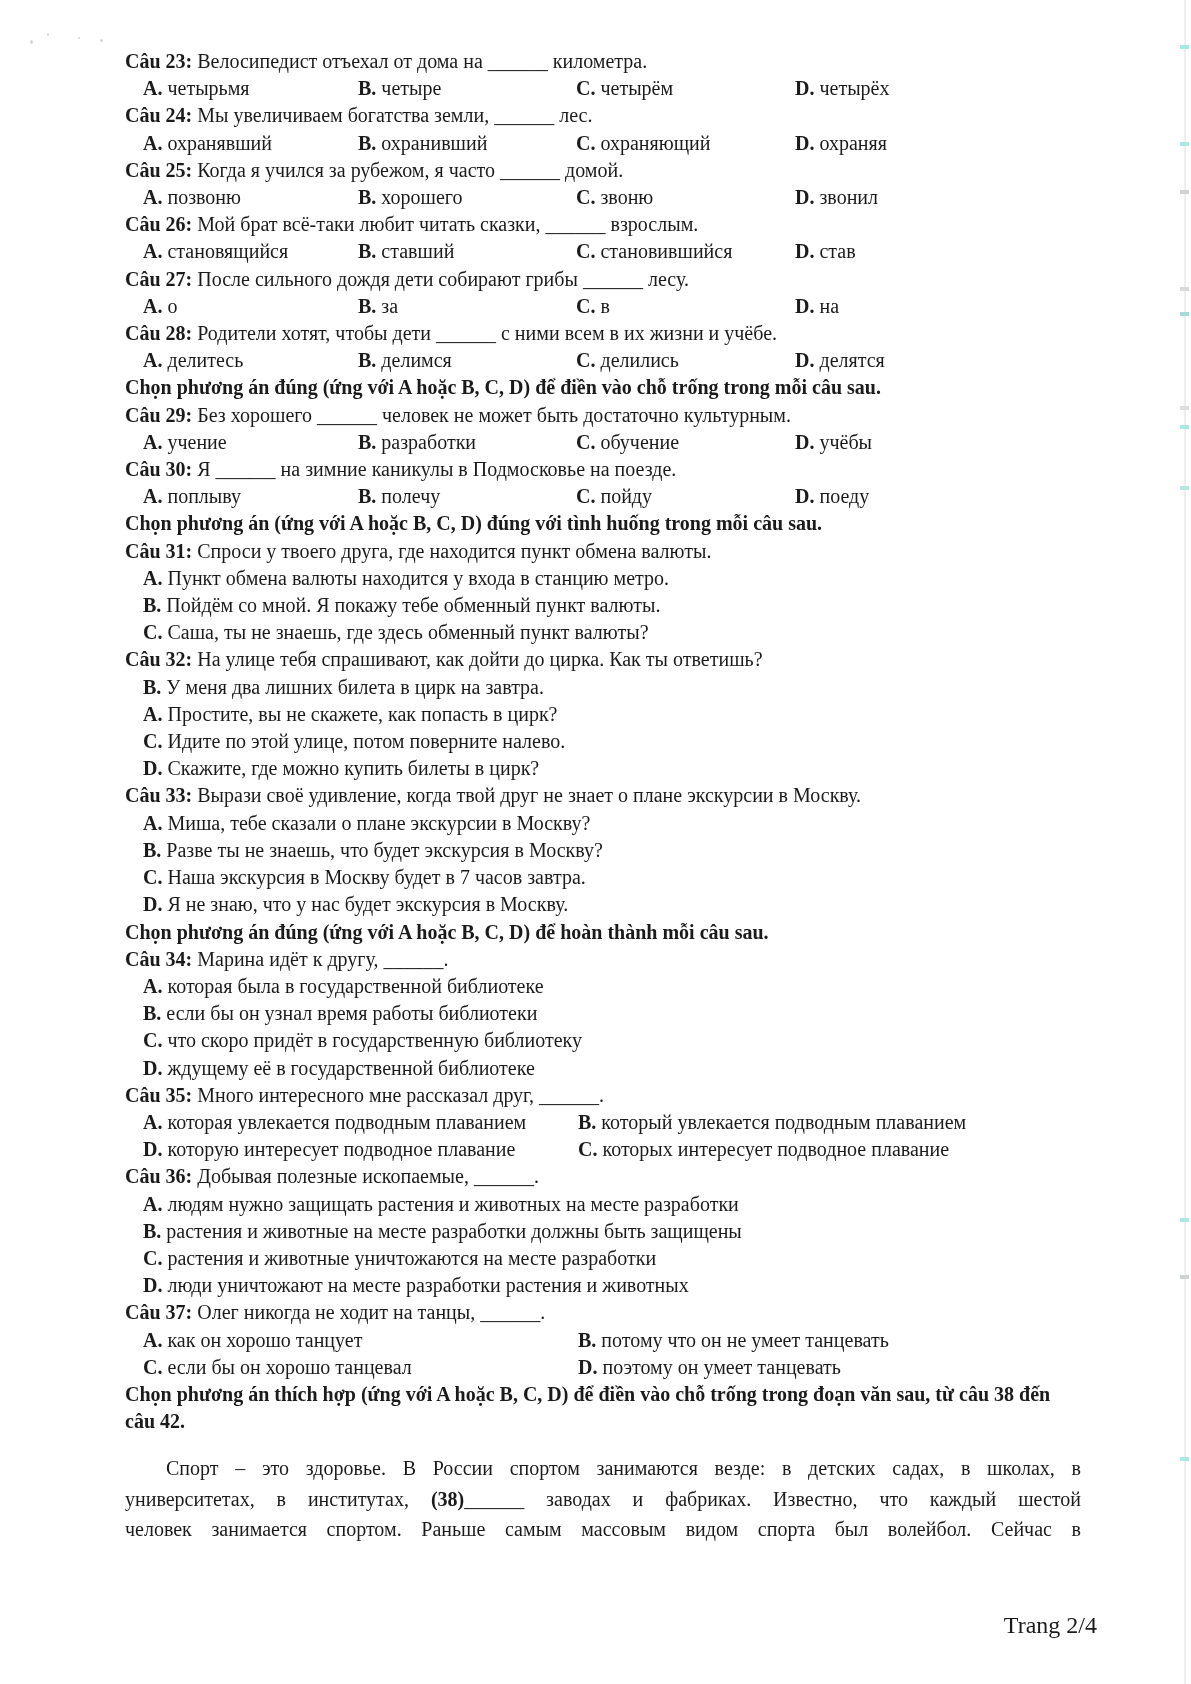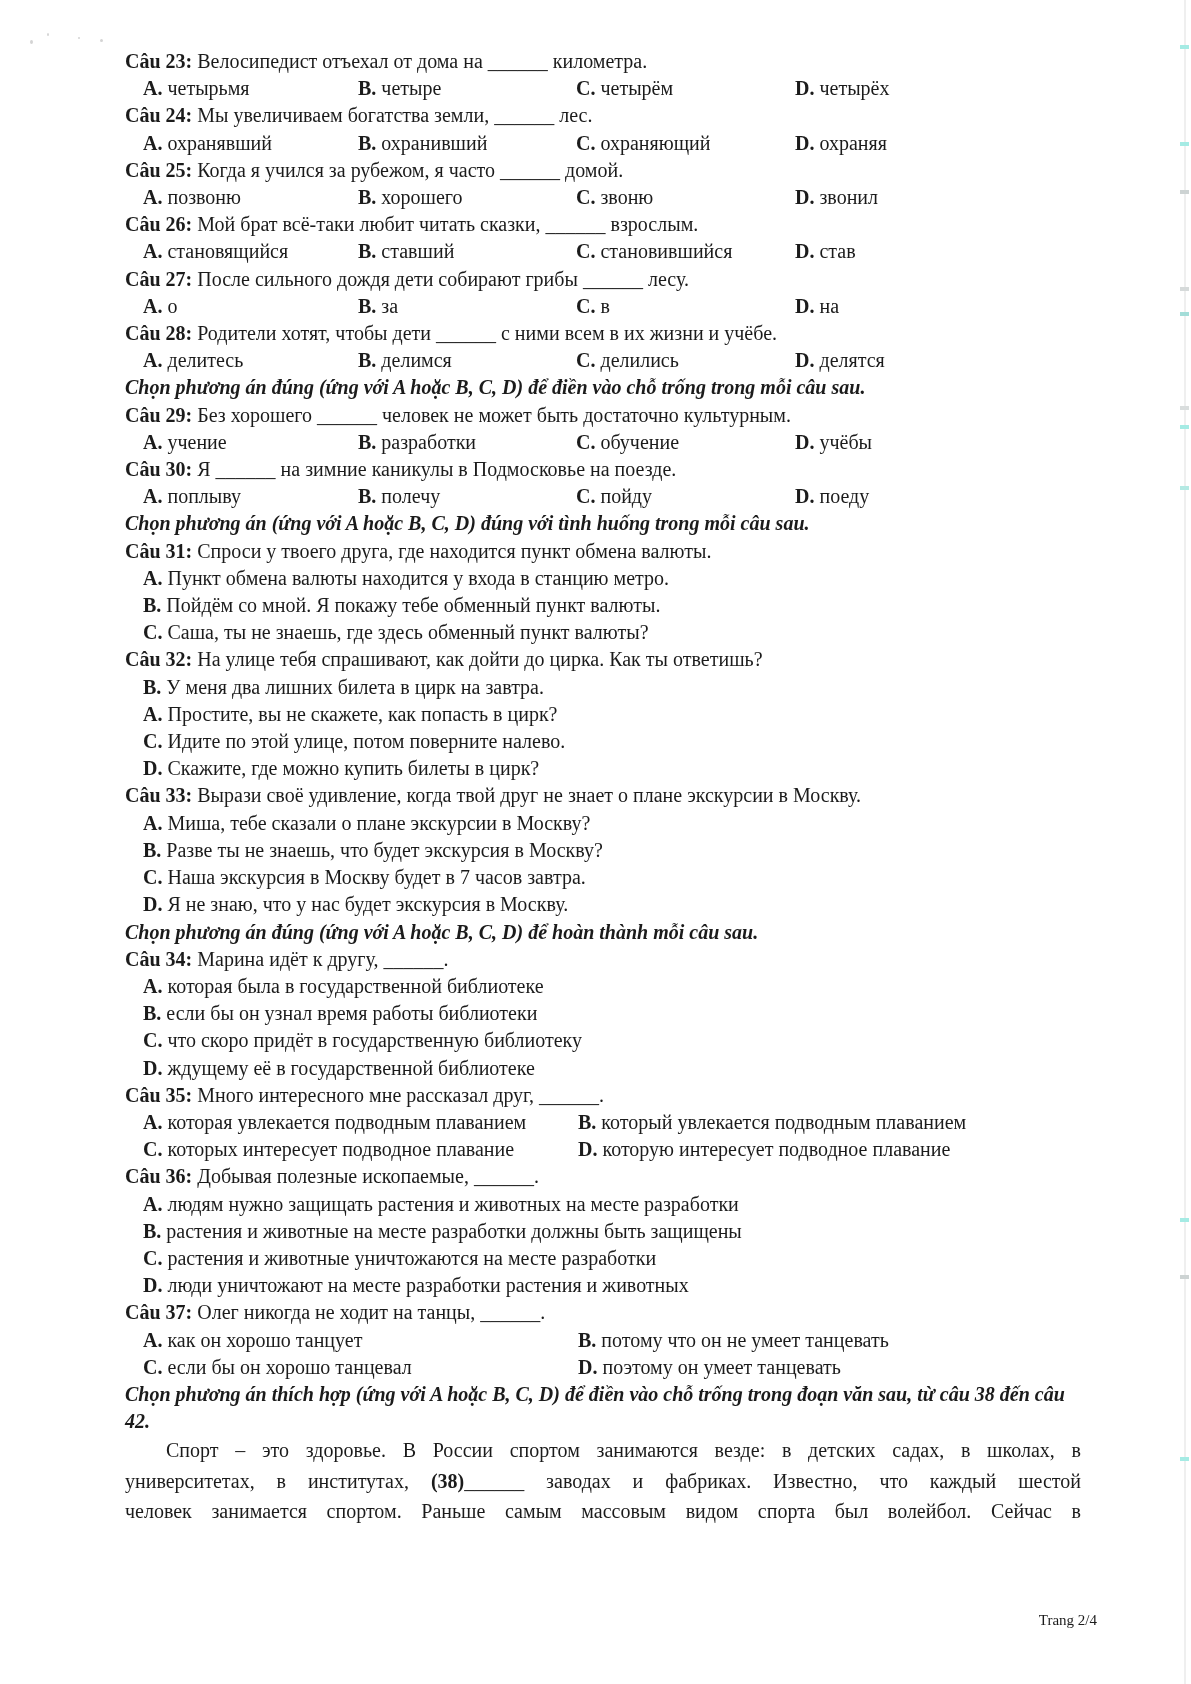--- a/index.html
+++ b/index.html
@@ -17,27 +17,27 @@
     padding: 48px 110px 0 125px;
     font-size: 20px;
     line-height: 27.2px;
   }
   .lbl { font-weight: 700; }
   .ol  { font-weight: 700; margin-right: 5px; }
   .opts4 { display: grid; grid-template-columns: 215px 218px 219px 1fr; padding-left: 18px; }
   .opts2 { display: grid; grid-template-columns: 435px 1fr; padding-left: 18px; font-family: Liberation Serif, serif; }
   .opts4 .opt, .opts2 .opt { white-space: nowrap; }
   .stack .opt { padding-left: 18px; }
-  .heading { font-style: italic; font-weight: 700; }
-  .passage { margin-top: 0; line-height: 30.5px; }
+  .heading { font-weight: 700; }
+  .passage { margin-top: 18px; line-height: 30.5px; }
   .pline { text-align: justify; text-align-last: justify; }
   .pline.first { text-indent: 41px; }
   .footer {
     position: absolute; left: 0; top: 1612px; width: 100%;
-    padding-right: 94px; text-align: right; font-size: 15px;
+    padding-right: 94px; text-align: right; font-size: 24px;
   }
   .edge-line { position: absolute; top: 0; right: 5px; width: 2px; height: 100%; background: #efefef; }
   .tick { position: absolute; right: 2px; width: 9px; height: 4px; }
   .speck { position: absolute; background: #b0b0b0; opacity: .55; border-radius: 50%; }
 </style>
 </head>
 <body>
 
 <div class="content">
 
@@ -156,22 +156,22 @@
     <div class="opt"><span class="ol">B.</span><span>если бы он узнал время работы библиотеки</span></div>
     <div class="opt"><span class="ol">C.</span><span>что скоро придёт в государственную библиотеку</span></div>
     <div class="opt"><span class="ol">D.</span><span>ждущему её в государственной библиотеке</span></div>
   </div>
 
   <div class="q">
     <div><span class="lbl">Câu 35:</span> <span>Много интересного мне рассказал друг, ______.</span></div>
     <div class="opts2">
       <span class="opt"><span class="ol">A.</span><span>которая увлекается подводным плаванием</span></span>
       <span class="opt"><span class="ol">B.</span><span>который увлекается подводным плаванием</span></span>
+      <span class="opt"><span class="ol">D.</span><span>которую интересует подводное плавание</span></span>
       <span class="opt"><span class="ol">C.</span><span>которых интересует подводное плавание</span></span>
-      <span class="opt"><span class="ol">D.</span><span>которую интересует подводное плавание</span></span>
     </div>
   </div>
 
   <div class="q stack">
     <div><span class="lbl">Câu 36:</span> <span>Добывая полезные ископаемые, ______.</span></div>
     <div class="opt"><span class="ol">A.</span><span>людям нужно защищать растения и животных на месте разработки</span></div>
     <div class="opt"><span class="ol">B.</span><span>растения и животные на месте разработки должны быть защищены</span></div>
     <div class="opt"><span class="ol">C.</span><span>растения и животные уничтожаются на месте разработки</span></div>
     <div class="opt"><span class="ol">D.</span><span>люди уничтожают на месте разработки растения и животных</span></div>
   </div>

